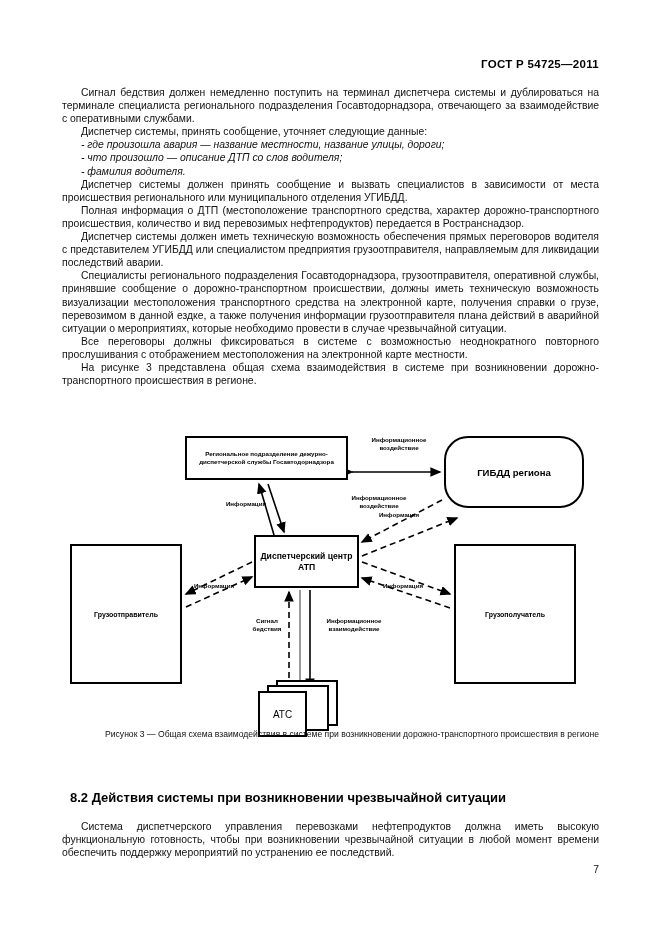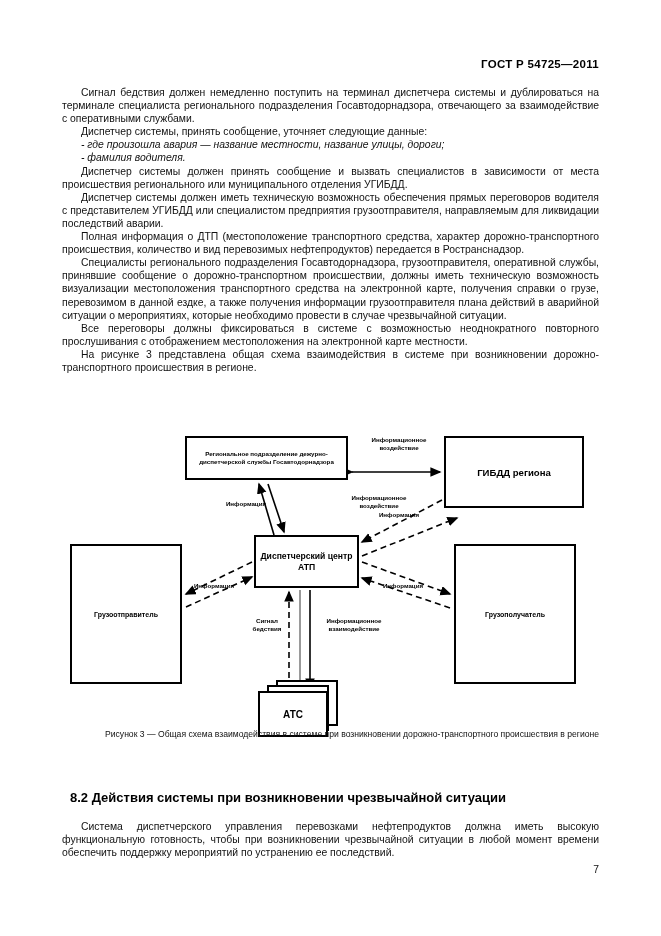--- a/index.html
+++ b/index.html
@@ -76,20 +76,21 @@
   }
   #box-gasn {
     left: 123px; top: 4px; width: 163px; height: 44px;
     font-size: 6.2px;
     line-height: 8.4px;
     padding: 2px 4px;
   }
   #box-gibdd {
     left: 382px; top: 4px; width: 140px; height: 72px;
     font-size: 9.6px;
+    border-radius: 24px;
   }
   #box-center {
     left: 192px; top: 103px; width: 105px; height: 53px;
     font-size: 8.6px;
     line-height: 11px;
   }
   #box-shipper {
     left: 8px; top: 112px; width: 112px; height: 140px;
     font-size: 7px;
   }
@@ -105,23 +106,23 @@
   }
   .stack .sheet {
     position: absolute;
     border: 2px solid #000;
     background: #fff;
     box-sizing: border-box;
   }
   .stack .s3 { left: 18px; top: 0px;  width: 62px; height: 46px; }
   .stack .s2 { left: 9px;  top: 5px;  width: 62px; height: 46px; }
   .stack .s1 {
-    left: 0px; top: 11px; width: 70px; height: 46px;
+    left: 0px; top: 11px; width: 49px; height: 46px;
     display: flex; align-items: center; justify-content: center;
-    font-weight: bold; font-size: 10px; color: #000;
+    font-weight: normal; font-size: 10px; color: #000;
   }
   .flabel {
     position: absolute;
     font-size: 6.2px;
     font-weight: bold;
     line-height: 7.6px;
     color: #000;
     text-align: center;
     white-space: pre-line;
   }
@@ -167,24 +168,25 @@
 <body>
 
 <div class="page">
 
   <div class="header">ГОСТ Р 54725—2011</div>
 
   <div class="content">
     <p class="body">Сигнал бедствия должен немедленно поступить на терминал диспетчера системы и дублироваться на терминале специалиста регионального подразделения Госавтодорнадзора, отвечающего за взаимодействие с оперативными службами.</p>
     <p class="body">Диспетчер системы, принять сообщение, уточняет следующие данные:</p>
     <p class="dash">- где произошла авария — название местности, название улицы, дороги;</p>
+    <p class="dash">- что произошло — описание ДТП со слов водителя;</p>
     <p class="dash">- фамилия водителя.</p>
     <p class="body">Диспетчер системы должен принять сообщение и вызвать специалистов в зависимости от места происшествия регионального или муниципального отделения УГИБДД.</p>
+    <p class="body">Полная информация о ДТП (местоположение транспортного средства, характер дорожно-транспортного происшествия, количество и вид перевозимых нефтепродуктов) передается в Ространснадзор.</p>
     <p class="body">Диспетчер системы должен иметь техническую возможность обеспечения прямых переговоров водителя с представителем УГИБДД или специалистом предприятия грузоотправителя, направляемым для ликвидации последствий аварии.</p>
-    <p class="body">Полная информация о ДТП (местоположение транспортного средства, характер дорожно-транспортного происшествия, количество и вид перевозимых нефтепродуктов) передается в Ространснадзор.</p>
     <p class="body">Специалисты регионального подразделения Госавтодорнадзора, грузоотправителя, оперативной службы, принявшие сообщение о дорожно-транспортном происшествии, должны иметь техническую возможность визуализации местоположения транспортного средства на электронной карте, получения справки о грузе, перевозимом в данной ездке, а также получения информации грузоотправителя плана действий в аварийной ситуации о мероприятиях, которые необходимо провести в случае чрезвычайной ситуации.</p>
     <p class="body">Все переговоры должны фиксироваться в системе с возможностью неоднократного повторного прослушивания с отображением местоположения на электронной карте местности.</p>
     <p class="body">На рисунке 3 представлена общая схема взаимодействия в системе при возникновении дорожно-транспортного происшествия в регионе.</p>
   </div>
 
   <div class="figure">
 
     <svg class="figsvg" viewBox="0 0 537 300">
       <defs>
         <marker id="ah" markerWidth="7" markerHeight="7" refX="6" refY="3" orient="auto">

